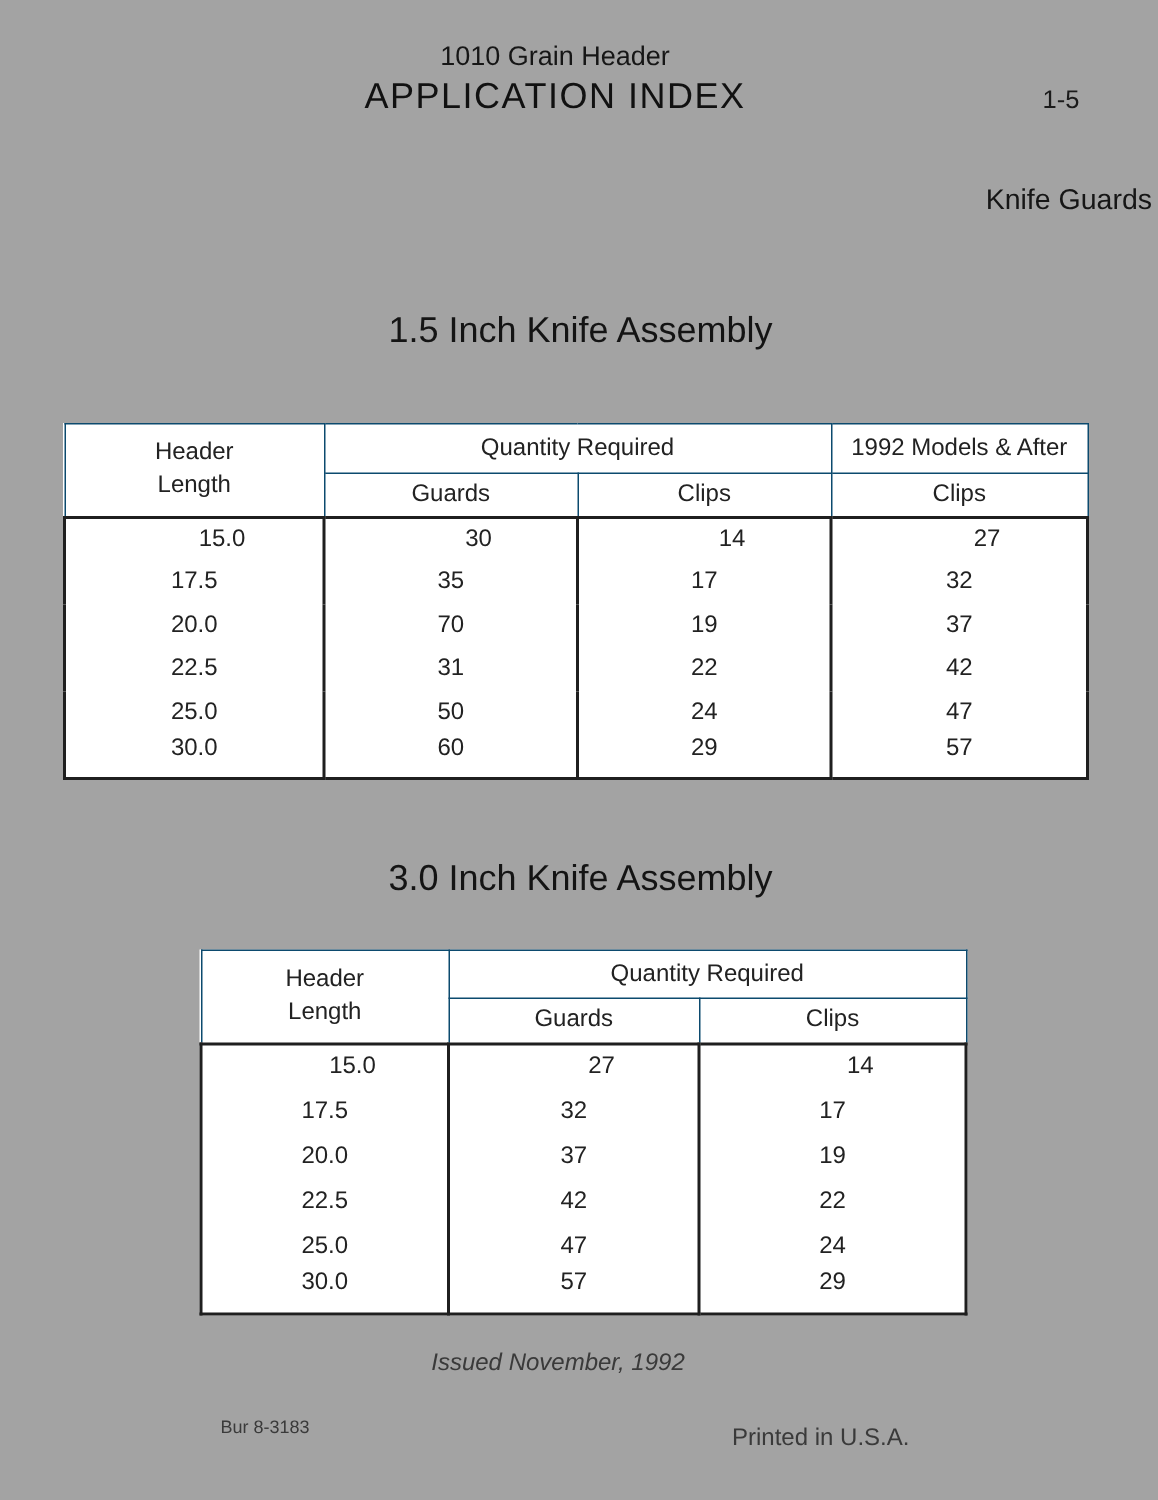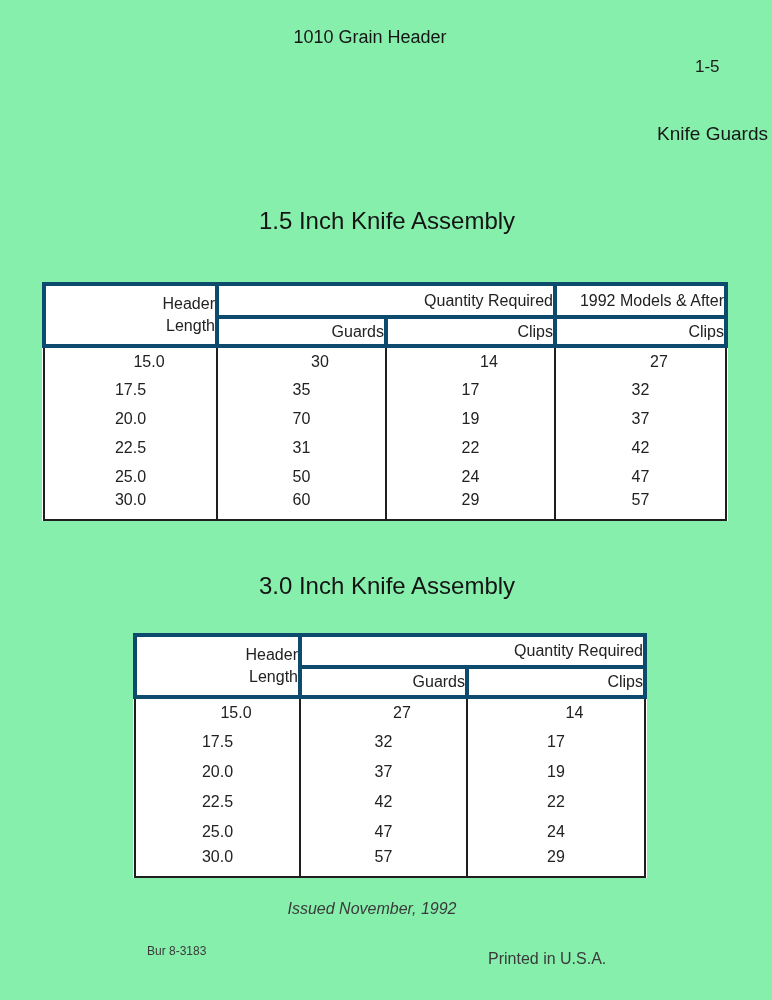--- a/index.html
+++ b/index.html
@@ -4,21 +4,21 @@
 <style>
   * { margin: 0; padding: 0; box-sizing: border-box; }
   html, body { background: #e8e8e8; }
   body { font-family: "Liberation Sans", sans-serif; }
 
   .page {
     position: relative;
     width: 772px;
     height: 1000px;
     margin: 0 auto;
-    background: #86efac;
+    background: #a3a3a3;
     color: #1b1b1b;
     overflow: hidden;
   }
 
   
   .title-block {
     position: absolute;
     top: 26px;
     left: 0;
     width: 740px;
@@ -73,21 +73,21 @@
     table-layout: fixed;
     background: #ffffff;
   }
   th, td {
     font-weight: normal;
     text-align: center;
     vertical-align: middle;
     font-size: 16px;
     color: #222222;
   }
-  th { border: 4px solid #0c4a6e; text-align: right; }
+  th { border: 1px solid #0c4a6e; }
   td { border-left: 2px solid #1f1f1f; border-right: 2px solid #1f1f1f; }
   tbody tr:first-child td { border-top: 2px solid #1f1f1f; padding-left: 37px; }
   tbody tr:last-child td  { border-bottom: 2px solid #1f1f1f; padding-bottom: 10px; }
 
   .corner-cell { white-space: pre-line; line-height: 22px; }
 
   .table-1-5 { left: 42px;  top: 282px; width: 682px; }
   .table-1-5 col.c0 { width: 173px; }
   .table-1-5 col.c1 { width: 169px; }
   .table-1-5 col.c2 { width: 169px; }
@@ -131,20 +131,21 @@
     text-align: right;
   }
 </style>
 </head>
 <body>
 
 <div class="page">
 
   <div class="title-block">
     <div class="title-line1">1010 Grain Header</div>
+    <div class="title-line2">APPLICATION INDEX</div>
   </div>
   <div class="page-number">1-5</div>
   <div class="doc-subtitle">Knife Guards</div>
 
   <h2 class="section-title first">1.5 Inch Knife Assembly</h2>
 
   <table class="table-1-5">
     <colgroup>
         <col class="c0">
         <col class="c1">

